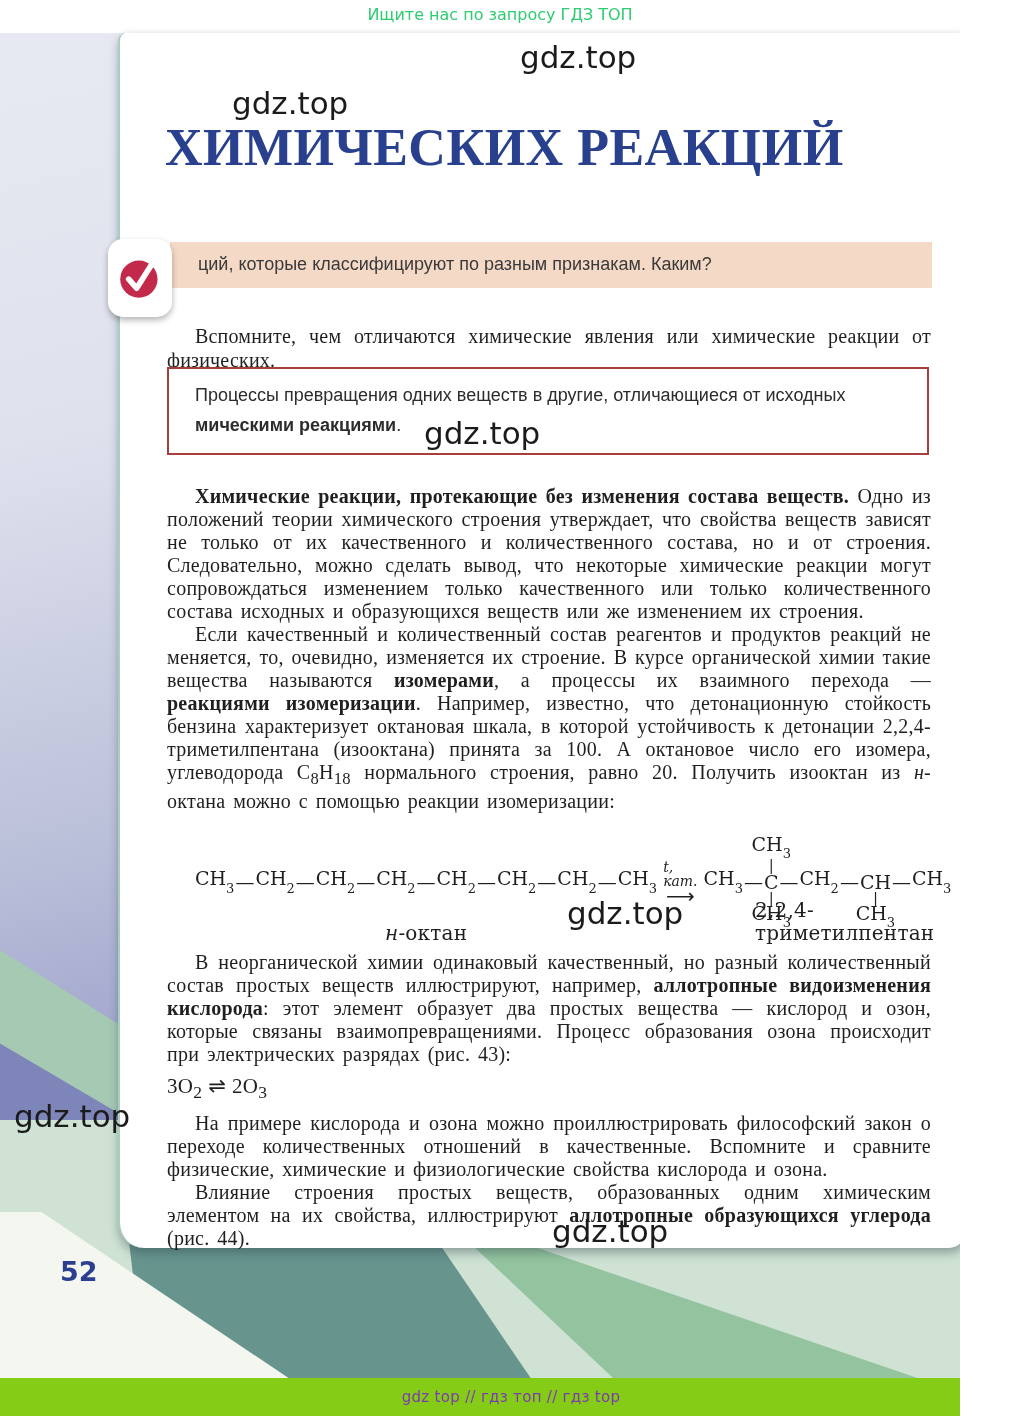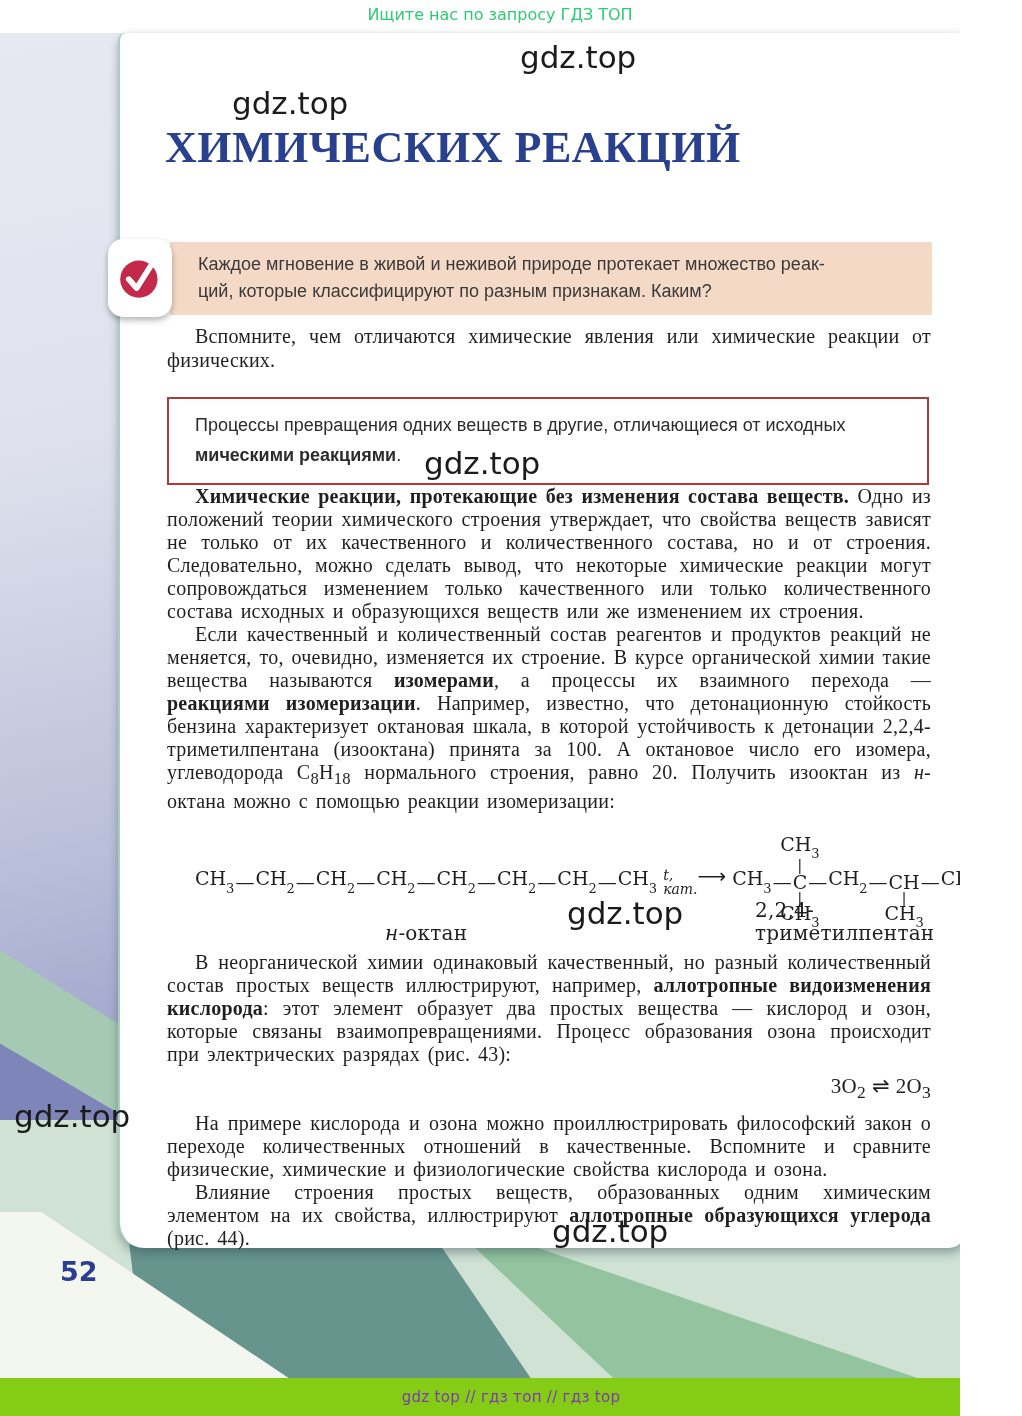--- a/index.html
+++ b/index.html
@@ -39,63 +39,63 @@
   .wm-card-top{left:400px;top:6px;}
   .wm-card-2{left:112px;top:52px;}
   .wm-def{left:255px;top:46px;}
   .wm-formula{left:400px;top:80px;}
   .wm-card-bottom{left:432px;top:1180px;}
 
   .heading{position:absolute;left:45px;top:92px;color:#28408e;font-weight:700;
     font-family:"Liberation Serif",serif;letter-spacing:.5px;line-height:48px;}
   .heading .num{font-size:54px;}
   .heading .word{font-size:42px;}
-  .heading .line2{font-size:44px;line-height:46px;}
+  .heading .line2{font-size:52px;line-height:46px;}
 
   .callout{position:absolute;left:50px;top:209px;width:762px;box-sizing:border-box;
     background:#f5d9c7;padding:9px 24px 10px 28px;
     font:18px/27px "Liberation Sans",sans-serif;color:#3a3a3a;}
   .badge{position:absolute;left:-12px;top:206px;width:64px;height:78px;background:#ffffff;
     border-radius:15px;box-shadow:0 3px 6px rgba(0,0,0,.3);display:flex;align-items:center;justify-content:center;z-index:3;}
 
   .recall{position:absolute;left:47px;top:291px;width:764px;
     font:20px/24px "Liberation Serif",serif;color:#1f1f1f;text-align:justify;text-indent:28px;
     letter-spacing:.2px;word-spacing:2px;}
 
-  .defbox{position:absolute;left:47px;top:364px;width:762px;box-sizing:border-box;
+  .defbox{position:absolute;left:47px;top:334px;width:762px;box-sizing:border-box;
     border:2px solid #a93c3d;background:#fff;padding:11px 20px 13px 26px;
     font:18px/30px "Liberation Sans",sans-serif;color:#2c2c2c;}
 
   .content{position:absolute;left:47px;top:452px;width:764px;
     font:20px/23px "Liberation Serif",serif;color:#1f1f1f;text-align:justify;
     letter-spacing:.25px;word-spacing:2.5px;}
   .content p{margin:0;text-indent:28px;}
   b{font-weight:700;}
   .it{font-style:italic;}
 
   .formula{position:relative;height:134px;margin:2px 0;display:flex;align-items:center;
     padding-left:28px;font-family:"DejaVu Serif",serif;font-size:19px;letter-spacing:0;word-spacing:0;
     text-align:left;text-indent:0;}
   .formula sub,.grp sub{font-size:13px;position:relative;top:3px;}
   .grp{white-space:nowrap;}
   .dash{margin:0 1px;}
-  .arrow-block{display:inline-flex;flex-direction:row;align-items:flex-start;margin:12px 6px;line-height:14px;}
+  .arrow-block{display:inline-flex;flex-direction:column;align-items:center;margin:12px 6px;line-height:14px;}
   .arrow-label{font-size:14px;font-style:italic;}
   .arrow-glyph{font-family:"DejaVu Sans",sans-serif;font-size:20px;line-height:16px;}
   .branched{position:relative;display:inline-block;}
   .br-above,.br-below{position:absolute;left:50%;transform:translateX(-50%);
     display:flex;flex-direction:column;align-items:center;line-height:16px;white-space:nowrap;}
   .br-above{bottom:92%;}
   .br-below{top:92%;}
   .bond{font-size:15px;line-height:13px;}
   .f-label{position:absolute;bottom:4px;font-size:20px;letter-spacing:.2px;}
   .f-label1{left:218px;}
   .f-label2{left:588px;}
 
-  .equation{margin:8px 0;text-align:right;text-indent:0;font-size:21px;line-height:24px;}
+  .equation{margin:8px 0;text-align:left;text-indent:0;font-size:21px;line-height:24px;}
   .equation .eq-arrow{font-family:"DejaVu Sans",sans-serif;padding:0 6px;}
 </style>
 </head>
 <body>
 
 <div class="page">
 
   <div class="bg bg-left"></div>
   <div class="bg bg-left-green"></div>
   <div class="bg bg-left-purple"></div>
@@ -120,21 +120,20 @@
     </div>
 
     <div class="badge">
       <svg width="50" height="52" viewBox="0 0 44 46">
         <circle cx="21" cy="24" r="16.5" fill="#c3294b"></circle>
         <path d="M12 24 L19 32 L33 10" stroke="#ffffff" stroke-width="5" fill="none" stroke-linecap="round" stroke-linejoin="round"></path>
       </svg>
     </div>
 
     <div class="callout">
-      <div>Каждое мгновение в живой и неживой природе протекает множество реак-</div>
       <div>ций, которые классифицируют по разным признакам. Каким?</div>
     </div>
 
     <div class="recall">Вспомните, чем отличаются химические явления или химические реакции от физических.</div>
 
     <div class="defbox">
       <div>Процессы превращения одних веществ в другие, отличающиеся от исходных</div>
       <div><b>мическими реакциями</b><span>.</span></div>
       <span class="wm wm-def">gdz.top</span>
     </div>

